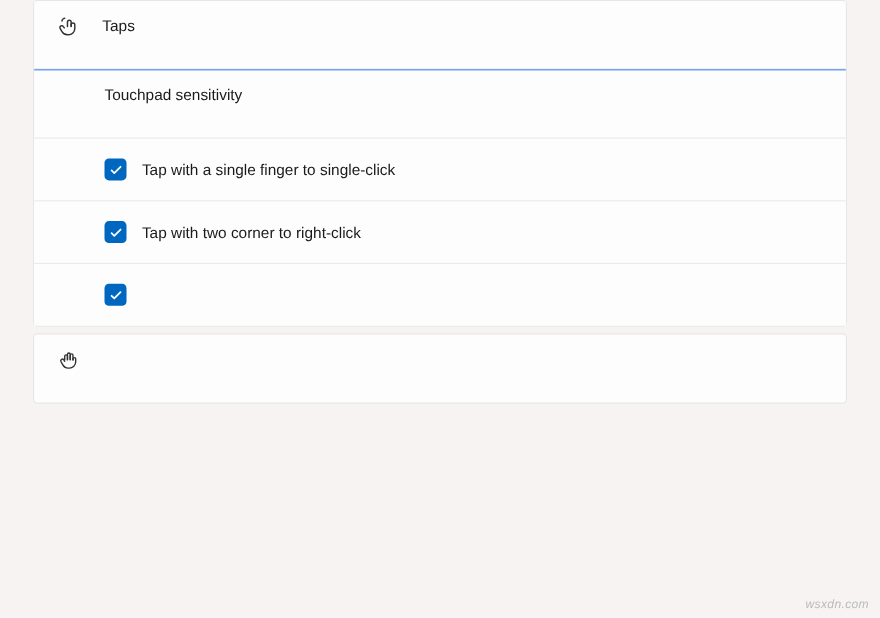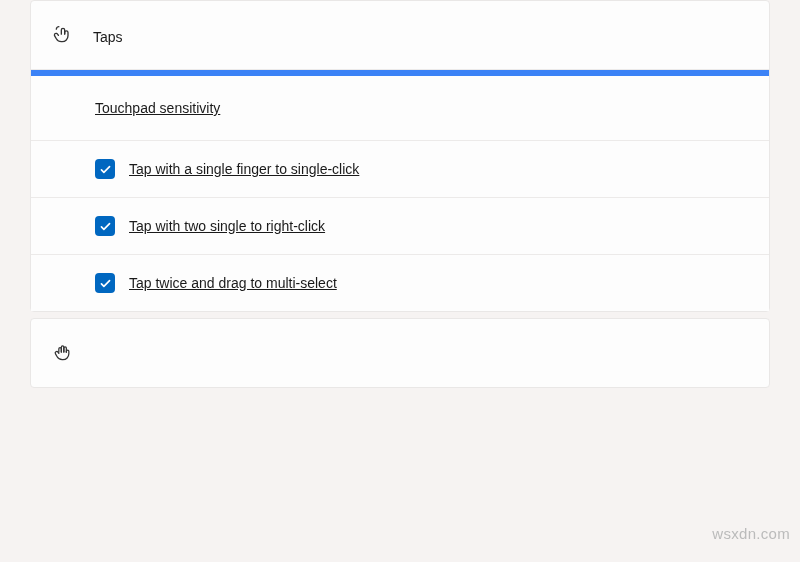--- a/index.html
+++ b/index.html
@@ -20,34 +20,33 @@
       margin: 0 30px;
     }
     .card {
       background: #fdfdfd;
       border: 1px solid #e9e7e6;
       border-radius: 4px;
       margin-bottom: 6px;
     }
     .row {
       display: flex;
-      align-items: flex-end;
-      padding: 24px 22px;
+      align-items: flex-start;
+      padding: 14px 22px;
       min-height: 62px;
     }
     .row.header {
       border-bottom: 1px solid #eceae9;
     }
     .row.header:last-child {
       border-bottom: none;
     }
     .row.sub {
       padding-left: 64px;
-      border-top: 6px solid #3b82f6;
-      text-decoration: underline;
+      border-top: 1px solid #3b82f6;
     }
     .icon-slot {
       width: 40px;
       display: flex;
       align-items: center;
       justify-content: flex-start;
     }
     .section-label {
       font-size: 14px;
       color: #1a1a1a;
@@ -75,29 +74,29 @@
       flex-shrink: 0;
       cursor: pointer;
     }
     .checkbox svg {
       width: 13px;
       height: 13px;
     }
     .option-label {
       font-size: 14px;
       color: #1a1a1a;
-      text-decoration: underline;
     }
     .watermark {
       position: absolute;
-      bottom: 20px;
+      bottom: 6px;
       right: 10px;
-      font-size: 15px;
+      font-size: 11px;
       color: #bbb;
       letter-spacing: 0.3px;
+      font-style: italic;
     }
   </style>
 </head>
 <body>
 
 <div class="panel">
 
   <div class="card">
     <div class="row header">
       <span class="icon-slot">
@@ -122,30 +121,29 @@
       </span>
       <span class="option-label">Tap with a single finger to single-click</span>
     </div>
 
     <div class="option-row">
       <span class="checkbox">
         <svg viewBox="0 0 16 16">
             <path d="M3 8.5l3 3 7-7" stroke="#fff" stroke-width="2" fill="none" stroke-linecap="round" stroke-linejoin="round"></path>
           </svg>
       </span>
-      <span class="option-label">Tap with two single to right-click</span>
+      <span class="option-label">Tap with two corner to right-click</span>
     </div>
 
     <div class="option-row">
       <span class="checkbox">
         <svg viewBox="0 0 16 16">
             <path d="M3 8.5l3 3 7-7" stroke="#fff" stroke-width="2" fill="none" stroke-linecap="round" stroke-linejoin="round"></path>
           </svg>
       </span>
-      <span class="option-label">Tap twice and drag to multi-select</span>
     </div>
 
   </div>
 
 
   <div class="card">
     <div class="row">
       <span class="icon-slot">
         <svg width="20" height="20" viewBox="0 0 24 24" fill="none" stroke="#333" stroke-width="1.5" stroke-linecap="round" stroke-linejoin="round">
           <path d="M7 11V7a1.5 1.5 0 0 1 3 0v4"></path>

